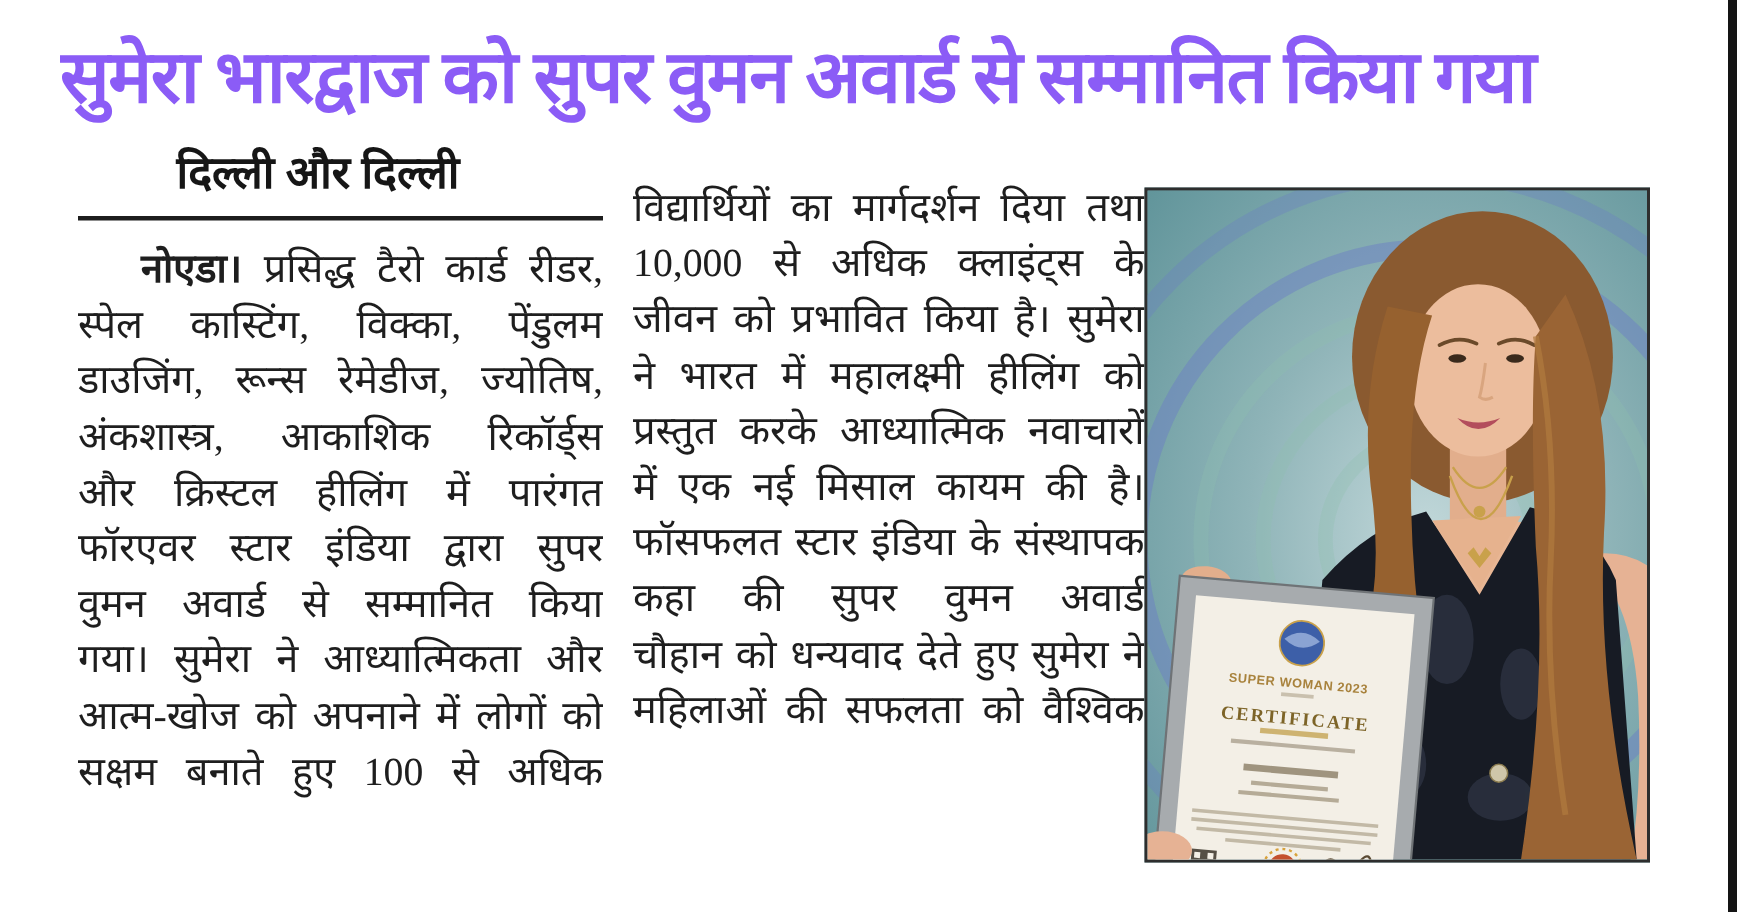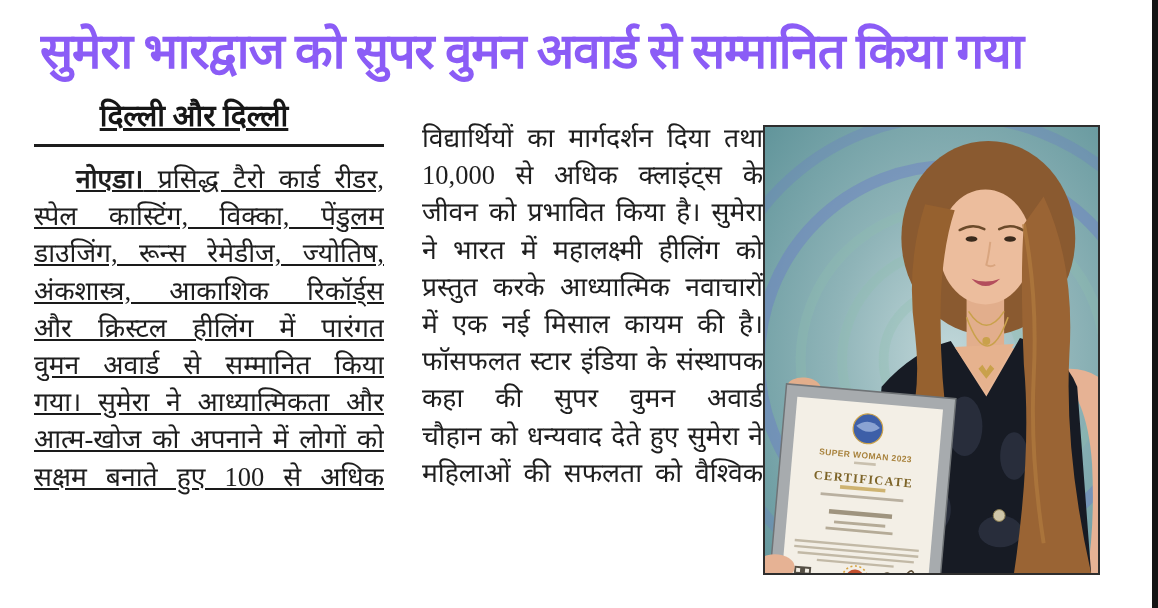--- a/index.html
+++ b/index.html
@@ -11,21 +11,21 @@
   }
   .edge-strip{
     position:absolute;top:0;right:0;width:6px;height:608px;background:#141414;
   }
   .headline{
     position:absolute;left:40px;top:12px;width:1105px;height:80px;
     font-size:49px;font-weight:bold;white-space:nowrap;overflow:hidden;
     letter-spacing:-1px;line-height:80px;color:#8b5cf6;
   }
   .col{position:absolute;}
-  .col1{left:34px;top:96px;width:350px;text-decoration:underline;}
+  .col1{left:52px;top:96px;width:350px;}
   .col2{left:422px;top:120px;width:341px;}
   .byline{
     text-align:center;font-size:30px;font-weight:bold;line-height:40px;color:#161616;
     padding-right:30px;
   }
   .byline-rule{border:none;border-top:3px solid #1d1d1d;margin:8px 0 14px 0;width:100%;}
   .bodytext{font-size:26.5px;line-height:37.2px;color:#1e1e1e;}
   .line{
     text-align:justify;text-align-last:justify;white-space:nowrap;overflow:hidden;
     height:37.2px;
@@ -50,20 +50,21 @@
 
 <div class="col col1">
   <div class="byline">दिल्ली और दिल्ली</div>
   <hr class="byline-rule">
   <div class="bodytext">
     <div class="line indent"><span class="dateline">नोएडा।</span> <span>प्रसिद्ध टैरो कार्ड रीडर,</span></div>
     <div class="line">स्पेल कास्टिंग, विक्का, पेंडुलम</div>
     <div class="line">डाउजिंग, रून्स रेमेडीज, ज्योतिष,</div>
     <div class="line">अंकशास्त्र, आकाशिक रिकॉर्ड्स</div>
     <div class="line">और क्रिस्टल हीलिंग में पारंगत</div>
+    <div class="line">फॉरएवर स्टार इंडिया द्वारा सुपर</div>
     <div class="line">वुमन अवार्ड से सम्मानित किया</div>
     <div class="line">गया। सुमेरा ने आध्यात्मिकता और</div>
     <div class="line">आत्म-खोज को अपनाने में लोगों को</div>
     <div class="line">सक्षम बनाते हुए 100 से अधिक</div>
   </div>
 </div>
 
 <div class="col col2">
   <div class="bodytext">
     <div class="line">विद्यार्थियों का मार्गदर्शन दिया तथा</div>

